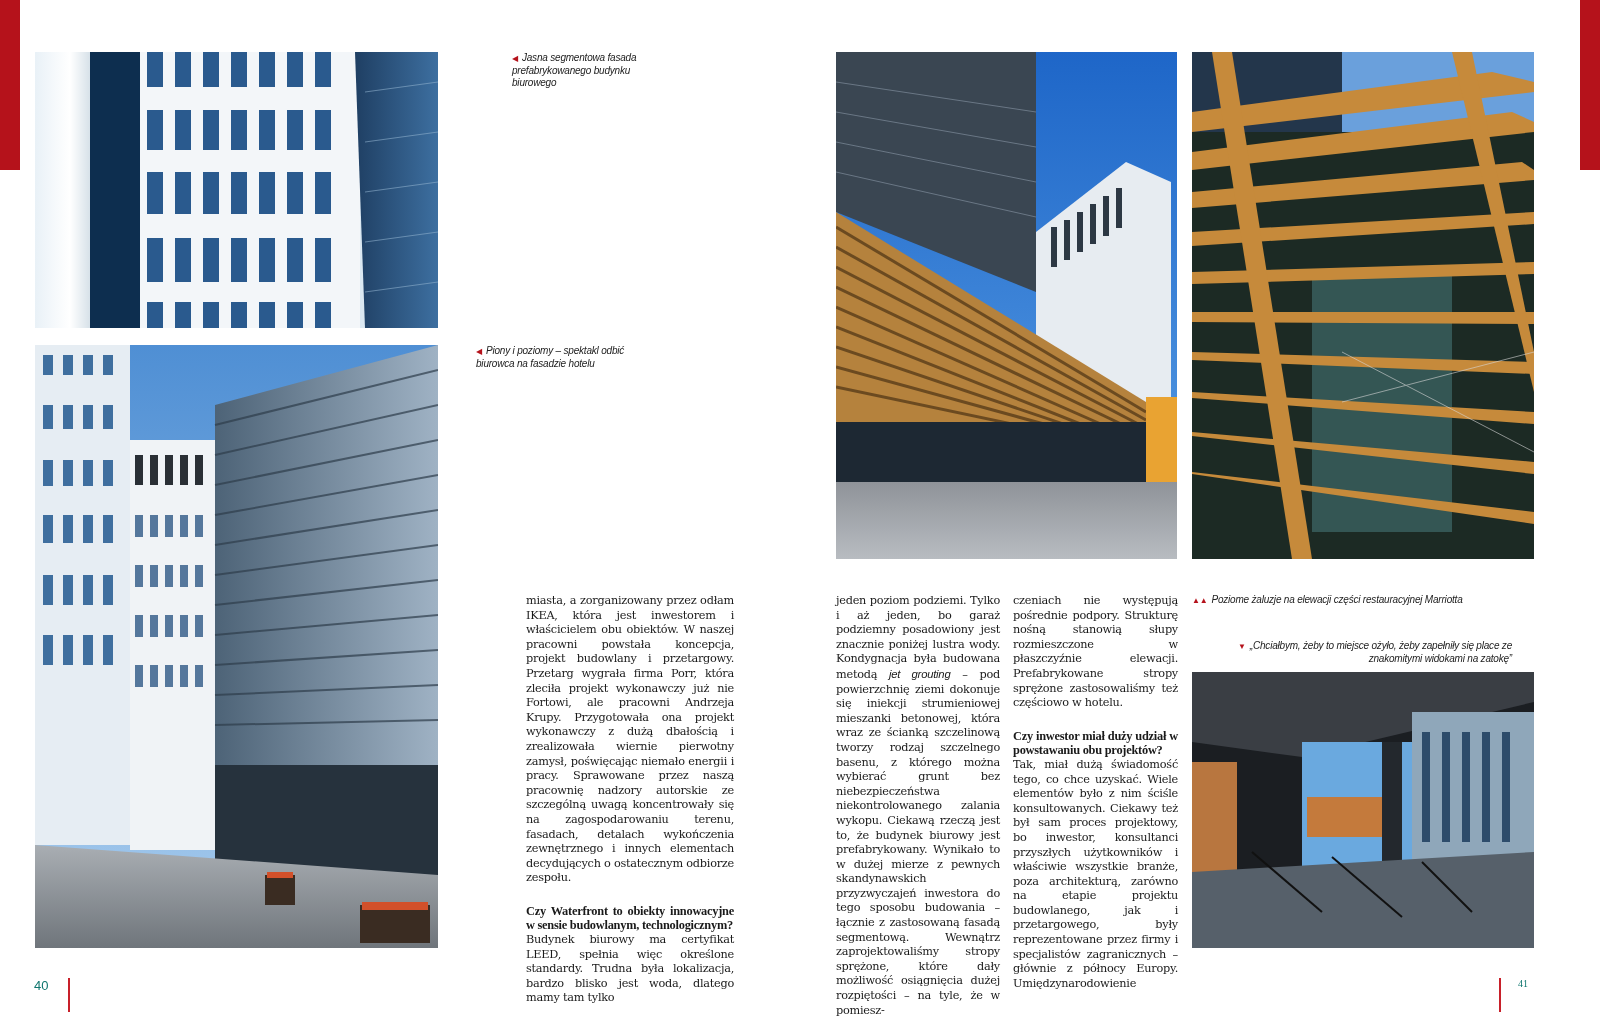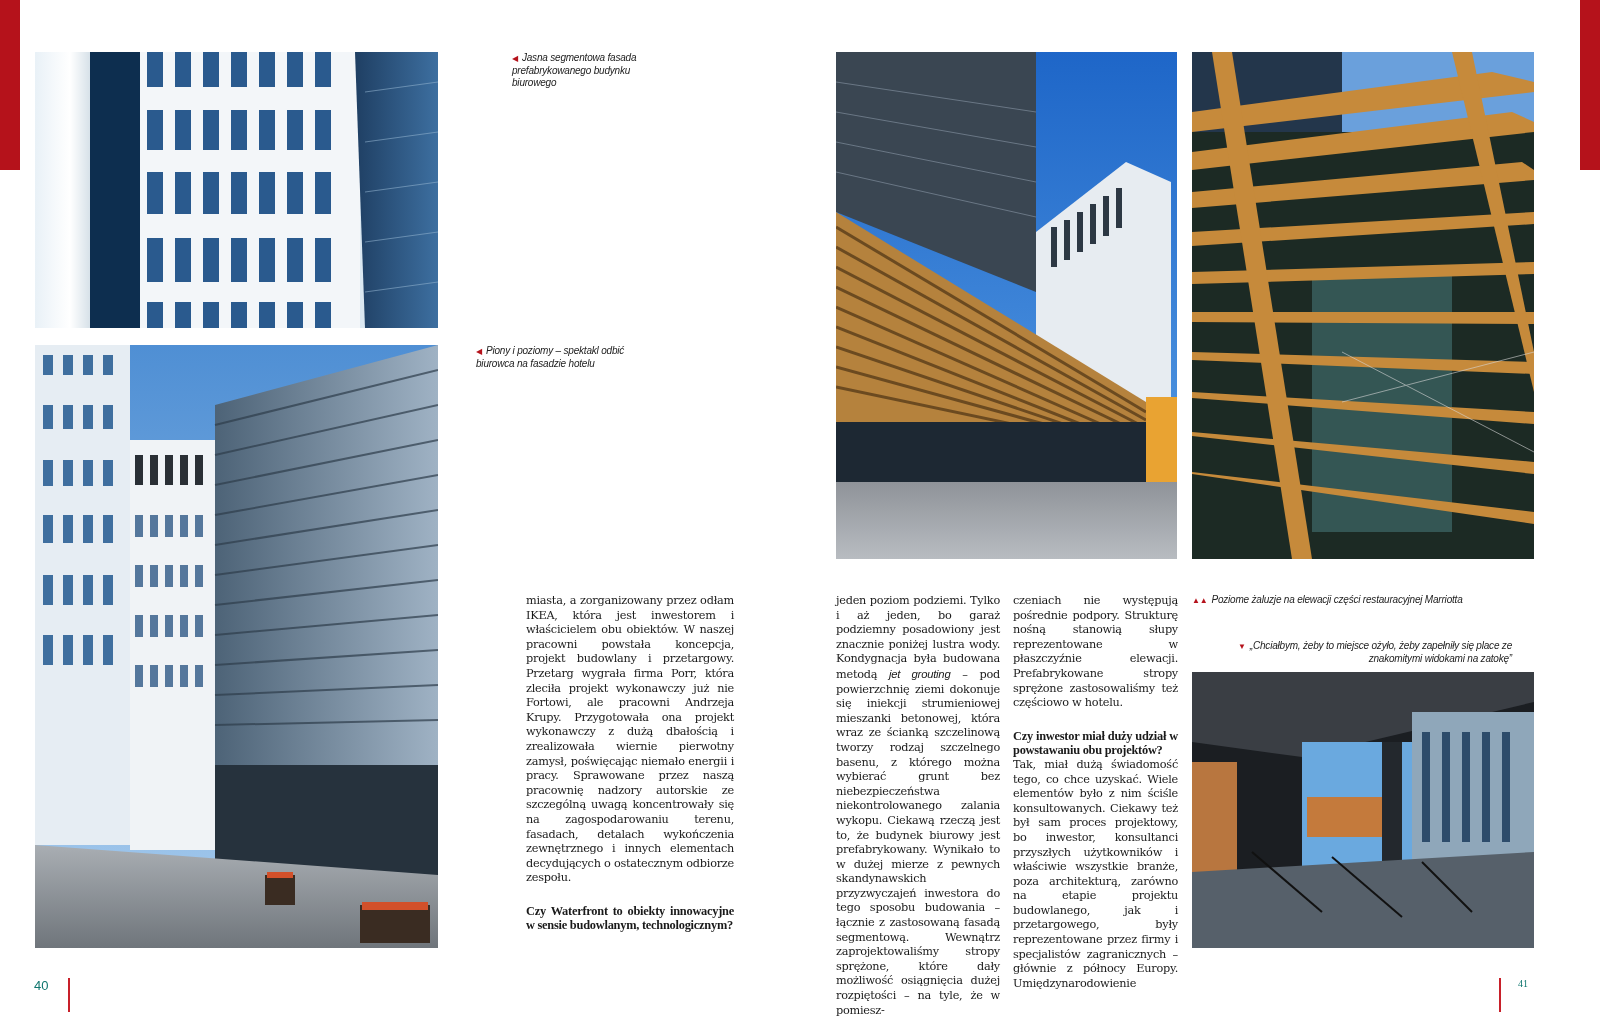--- a/index.html
+++ b/index.html
@@ -191,20 +191,21 @@
 <div class="caption" style="left:476px;top:52px;width:150px;margin-left:36px;">
   <span class="mk">◀</span><span>Jasna segmentowa fasada prefabrykowanego budynku biurowego</span>
 </div>
 <div class="caption" style="left:476px;top:345px;width:160px;">
   <span class="mk">◀</span><span>Piony i poziomy – spektakl odbić biurowca na fasadzie hotelu</span>
 </div>
 
 <div class="col" style="left:526px;top:594px;width:208px;">
   <p>miasta, a zorganizowany przez odłam IKEA, która jest inwestorem i właścicielem obu obiektów. W naszej pracowni powstała koncepcja, projekt budowlany i przetargowy. Przetarg wygrała firma Porr, która zleciła projekt wykonawczy już nie Fortowi, ale pracowni Andrzeja Krupy. Przygotowała ona projekt wykonawczy z dużą dbałością i zrealizowała wiernie pierwotny zamysł, poświęcając niemało energii i pracy. Sprawowane przez naszą pracownię nadzory autorskie ze szczególną uwagą koncentrowały się na zagospodarowaniu terenu, fasadach, detalach wykończenia zewnętrznego i innych elementach decydujących o ostatecznym odbiorze zespołu.</p>
   <p class="q">Czy Waterfront to obiekty innowacyjne w sensie budowlanym, technologicznym?</p>
+  <p>Budynek biurowy ma certyfikat LEED, spełnia więc określone standardy. Trudna była lokalizacja, bardzo blisko jest woda, dlatego mamy tam tylko</p>
 </div>
 
 <div class="photo" style="left:836px;top:52px;width:341px;height:507px;background:#2c77d1;">
   <svg width="341" height="507" viewBox="0 0 341 507">
     <defs>
       <linearGradient id="sky3" x1="0" y1="0" x2="0" y2="1">
           <stop offset="0" stop-color="#1e66c8"></stop>
           <stop offset="1" stop-color="#5aa0e6"></stop>
         </linearGradient>
       <linearGradient id="pav" x1="0" y1="0" x2="0" y2="1">
@@ -272,21 +273,21 @@
         <line x1="150" y1="350" x2="342" y2="300"></line>
     </g>
   </svg>
 </div>
 
 <div class="col" style="left:836px;top:594px;width:164px;">
   <p><span>jeden poziom podziemi. Tylko i aż jeden, bo garaż podziemny posadowiony jest znacznie poniżej lustra wody. Kondygnacja była budowana metodą </span><em>jet grouting</em><span> – pod powierzchnię ziemi dokonuje się iniekcji strumieniowej mieszanki betonowej, która wraz ze ścianką szczelinową tworzy rodzaj szczelnego basenu, z którego można wybierać grunt bez niebezpieczeństwa niekontrolowanego zalania wykopu. Ciekawą rzeczą jest to, że budynek biurowy jest prefabrykowany. Wynikało to w dużej mierze z pewnych skandynawskich przyzwyczajeń inwestora do tego sposobu budowania – łącznie z zastosowaną fasadą segmentową. Wewnątrz zaprojektowaliśmy stropy sprężone, które dały możliwość osiągnięcia dużej rozpiętości – na tyle, że w pomiesz-</span></p>
 </div>
 
 <div class="col" style="left:1013px;top:594px;width:165px;">
-  <p>czeniach nie występują pośrednie podpory. Strukturę nośną stanowią słupy reprezentowane w płaszczyźnie elewacji. Prefabrykowane stropy sprężone zastosowaliśmy też częściowo w hotelu.</p>
+  <p>czeniach nie występują pośrednie podpory. Strukturę nośną stanowią słupy rozmieszczone w płaszczyźnie elewacji. Prefabrykowane stropy sprężone zastosowaliśmy też częściowo w hotelu.</p>
   <p class="q">Czy inwestor miał duży udział w powstawaniu obu projektów?</p>
   <p>Tak, miał dużą świadomość tego, co chce uzyskać. Wiele elementów było z nim ściśle konsultowanych. Ciekawy też był sam proces projektowy, bo inwestor, konsultanci przyszłych użytkowników i właściwie wszystkie branże, poza architekturą, zarówno na etapie projektu budowlanego, jak i przetargowego, były reprezentowane przez firmy i specjalistów zagranicznych – głównie z północy Europy. Umiędzynarodowienie</p>
 </div>
 
 <div class="caption" style="left:1192px;top:594px;width:345px;">
   <span class="mk">▲▲</span><span>Poziome żaluzje na elewacji części restauracyjnej Marriotta</span>
 </div>
 <div class="caption" style="left:1192px;top:640px;width:320px;text-align:right;">
   <span class="mk">▼</span><span>„Chciałbym, żeby to miejsce ożyło, żeby zapełniły się place ze znakomitymi widokami na zatokę”</span>
 </div>

